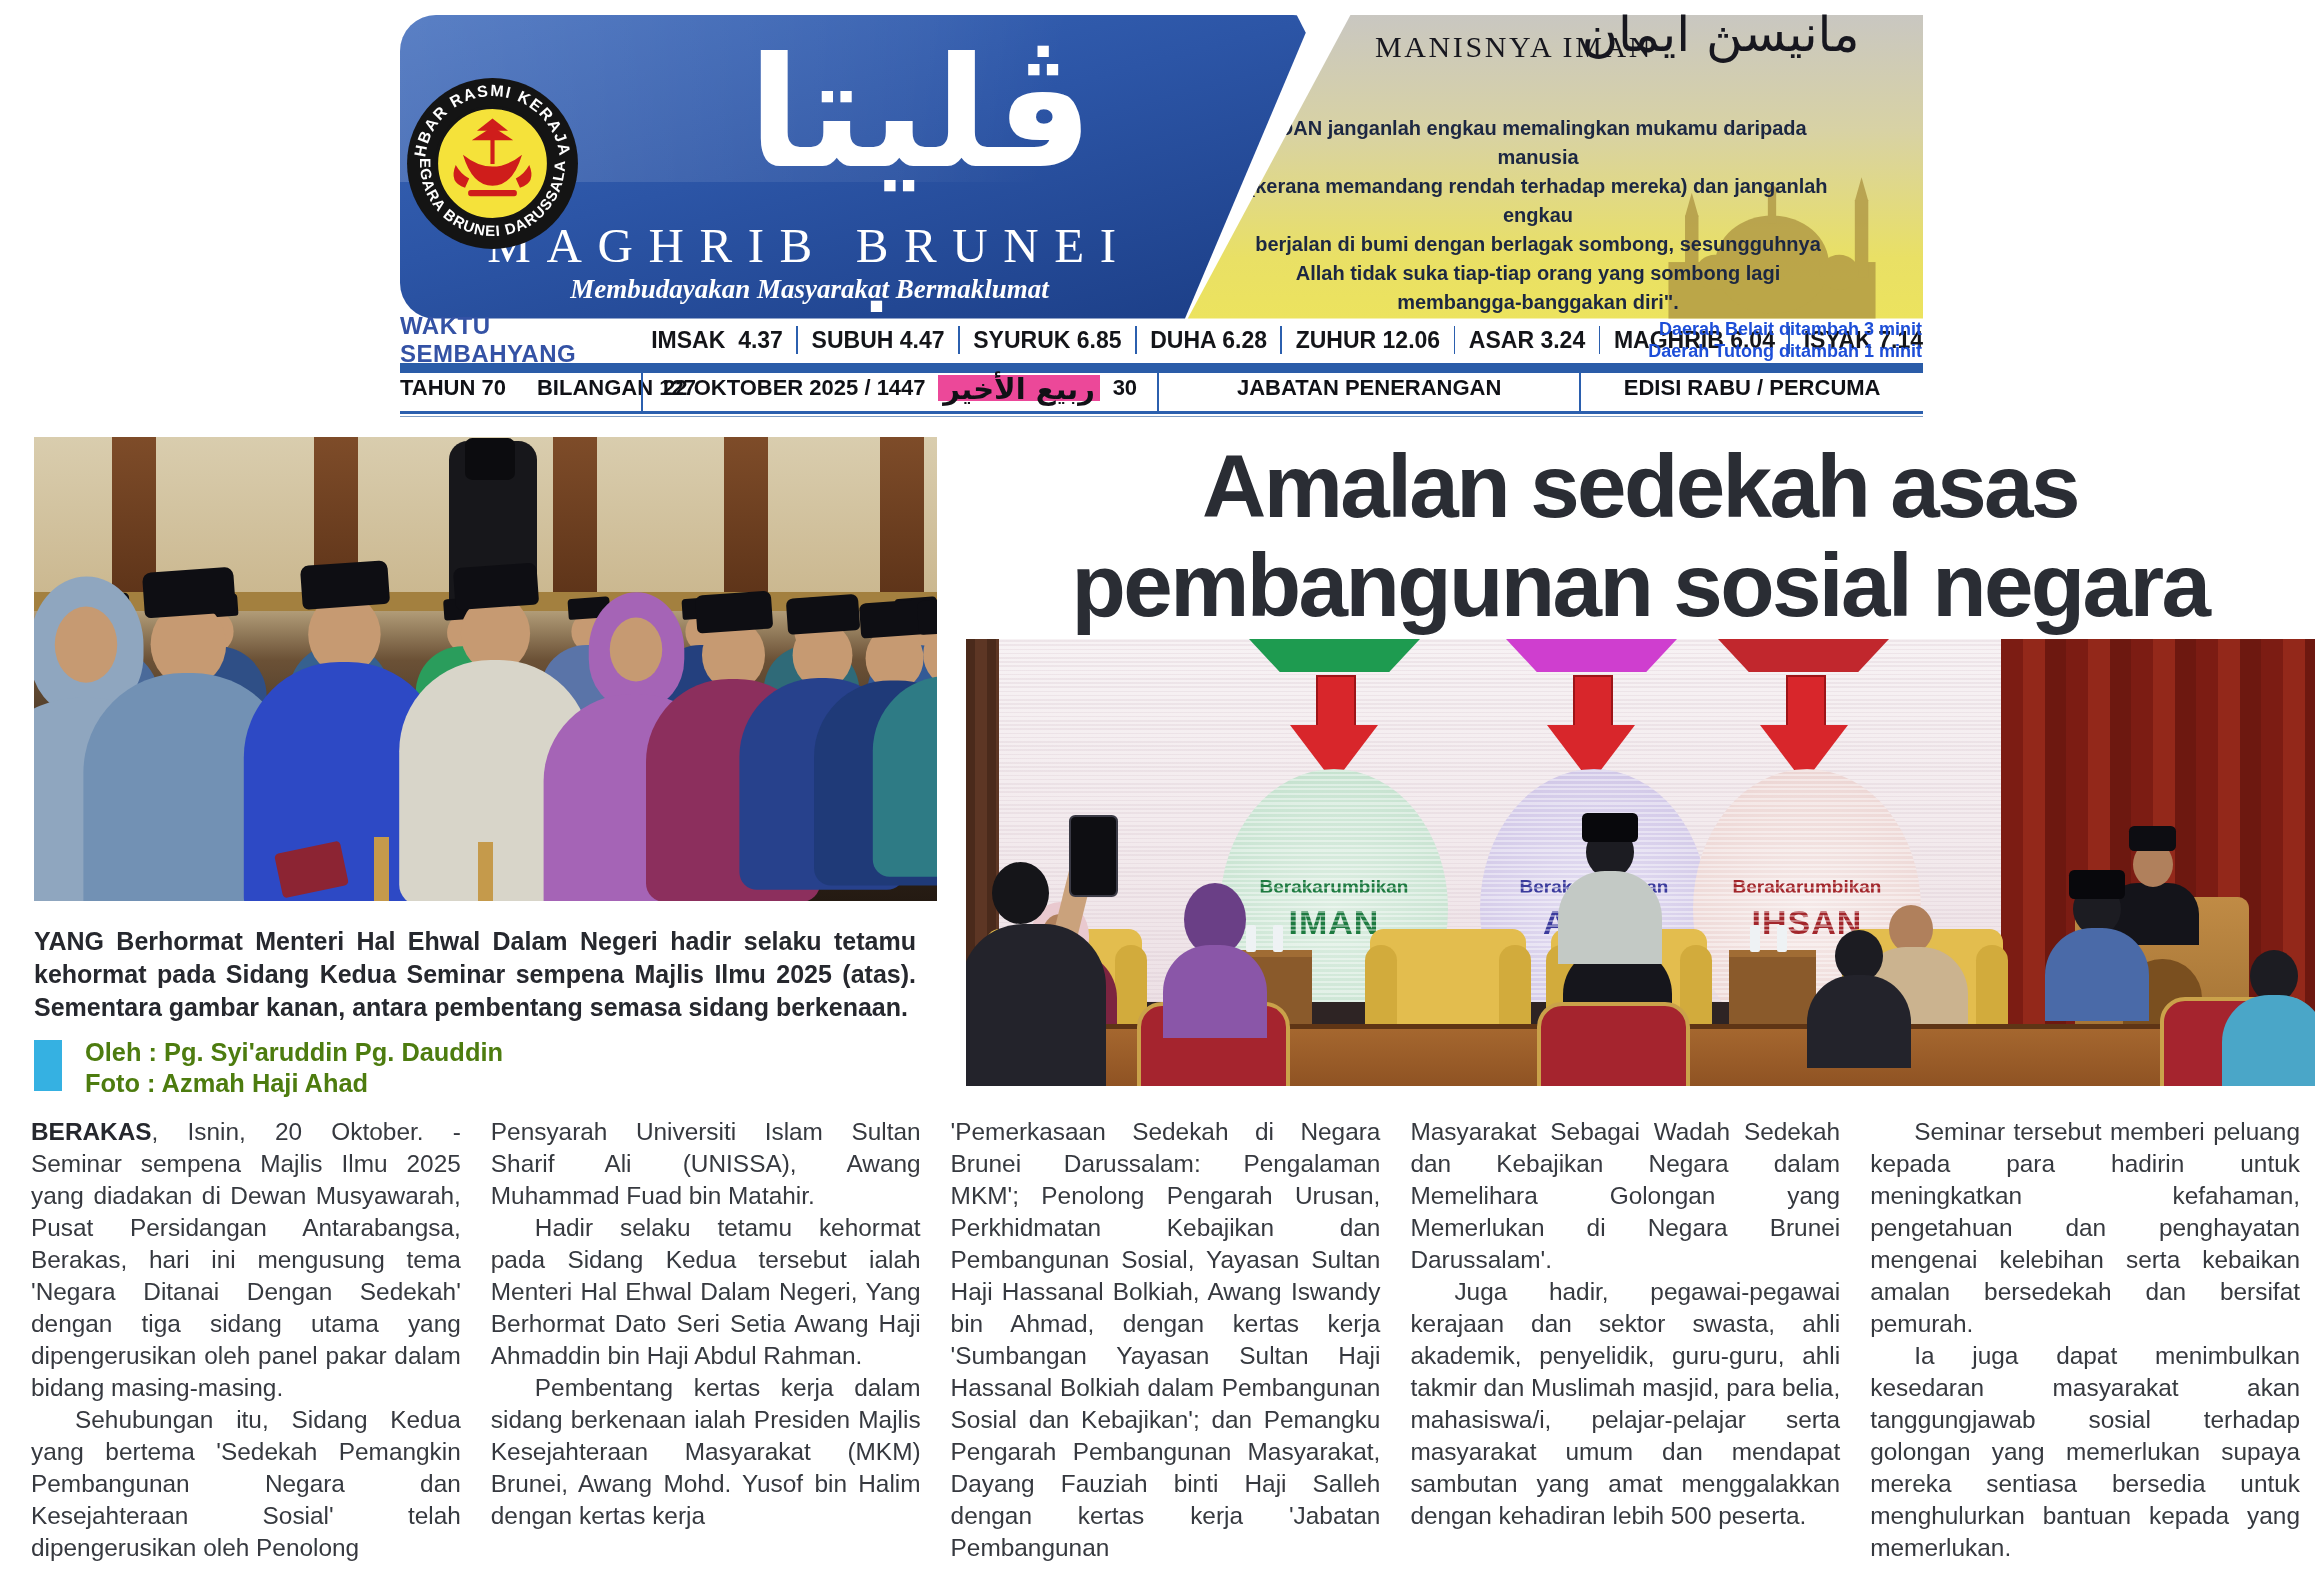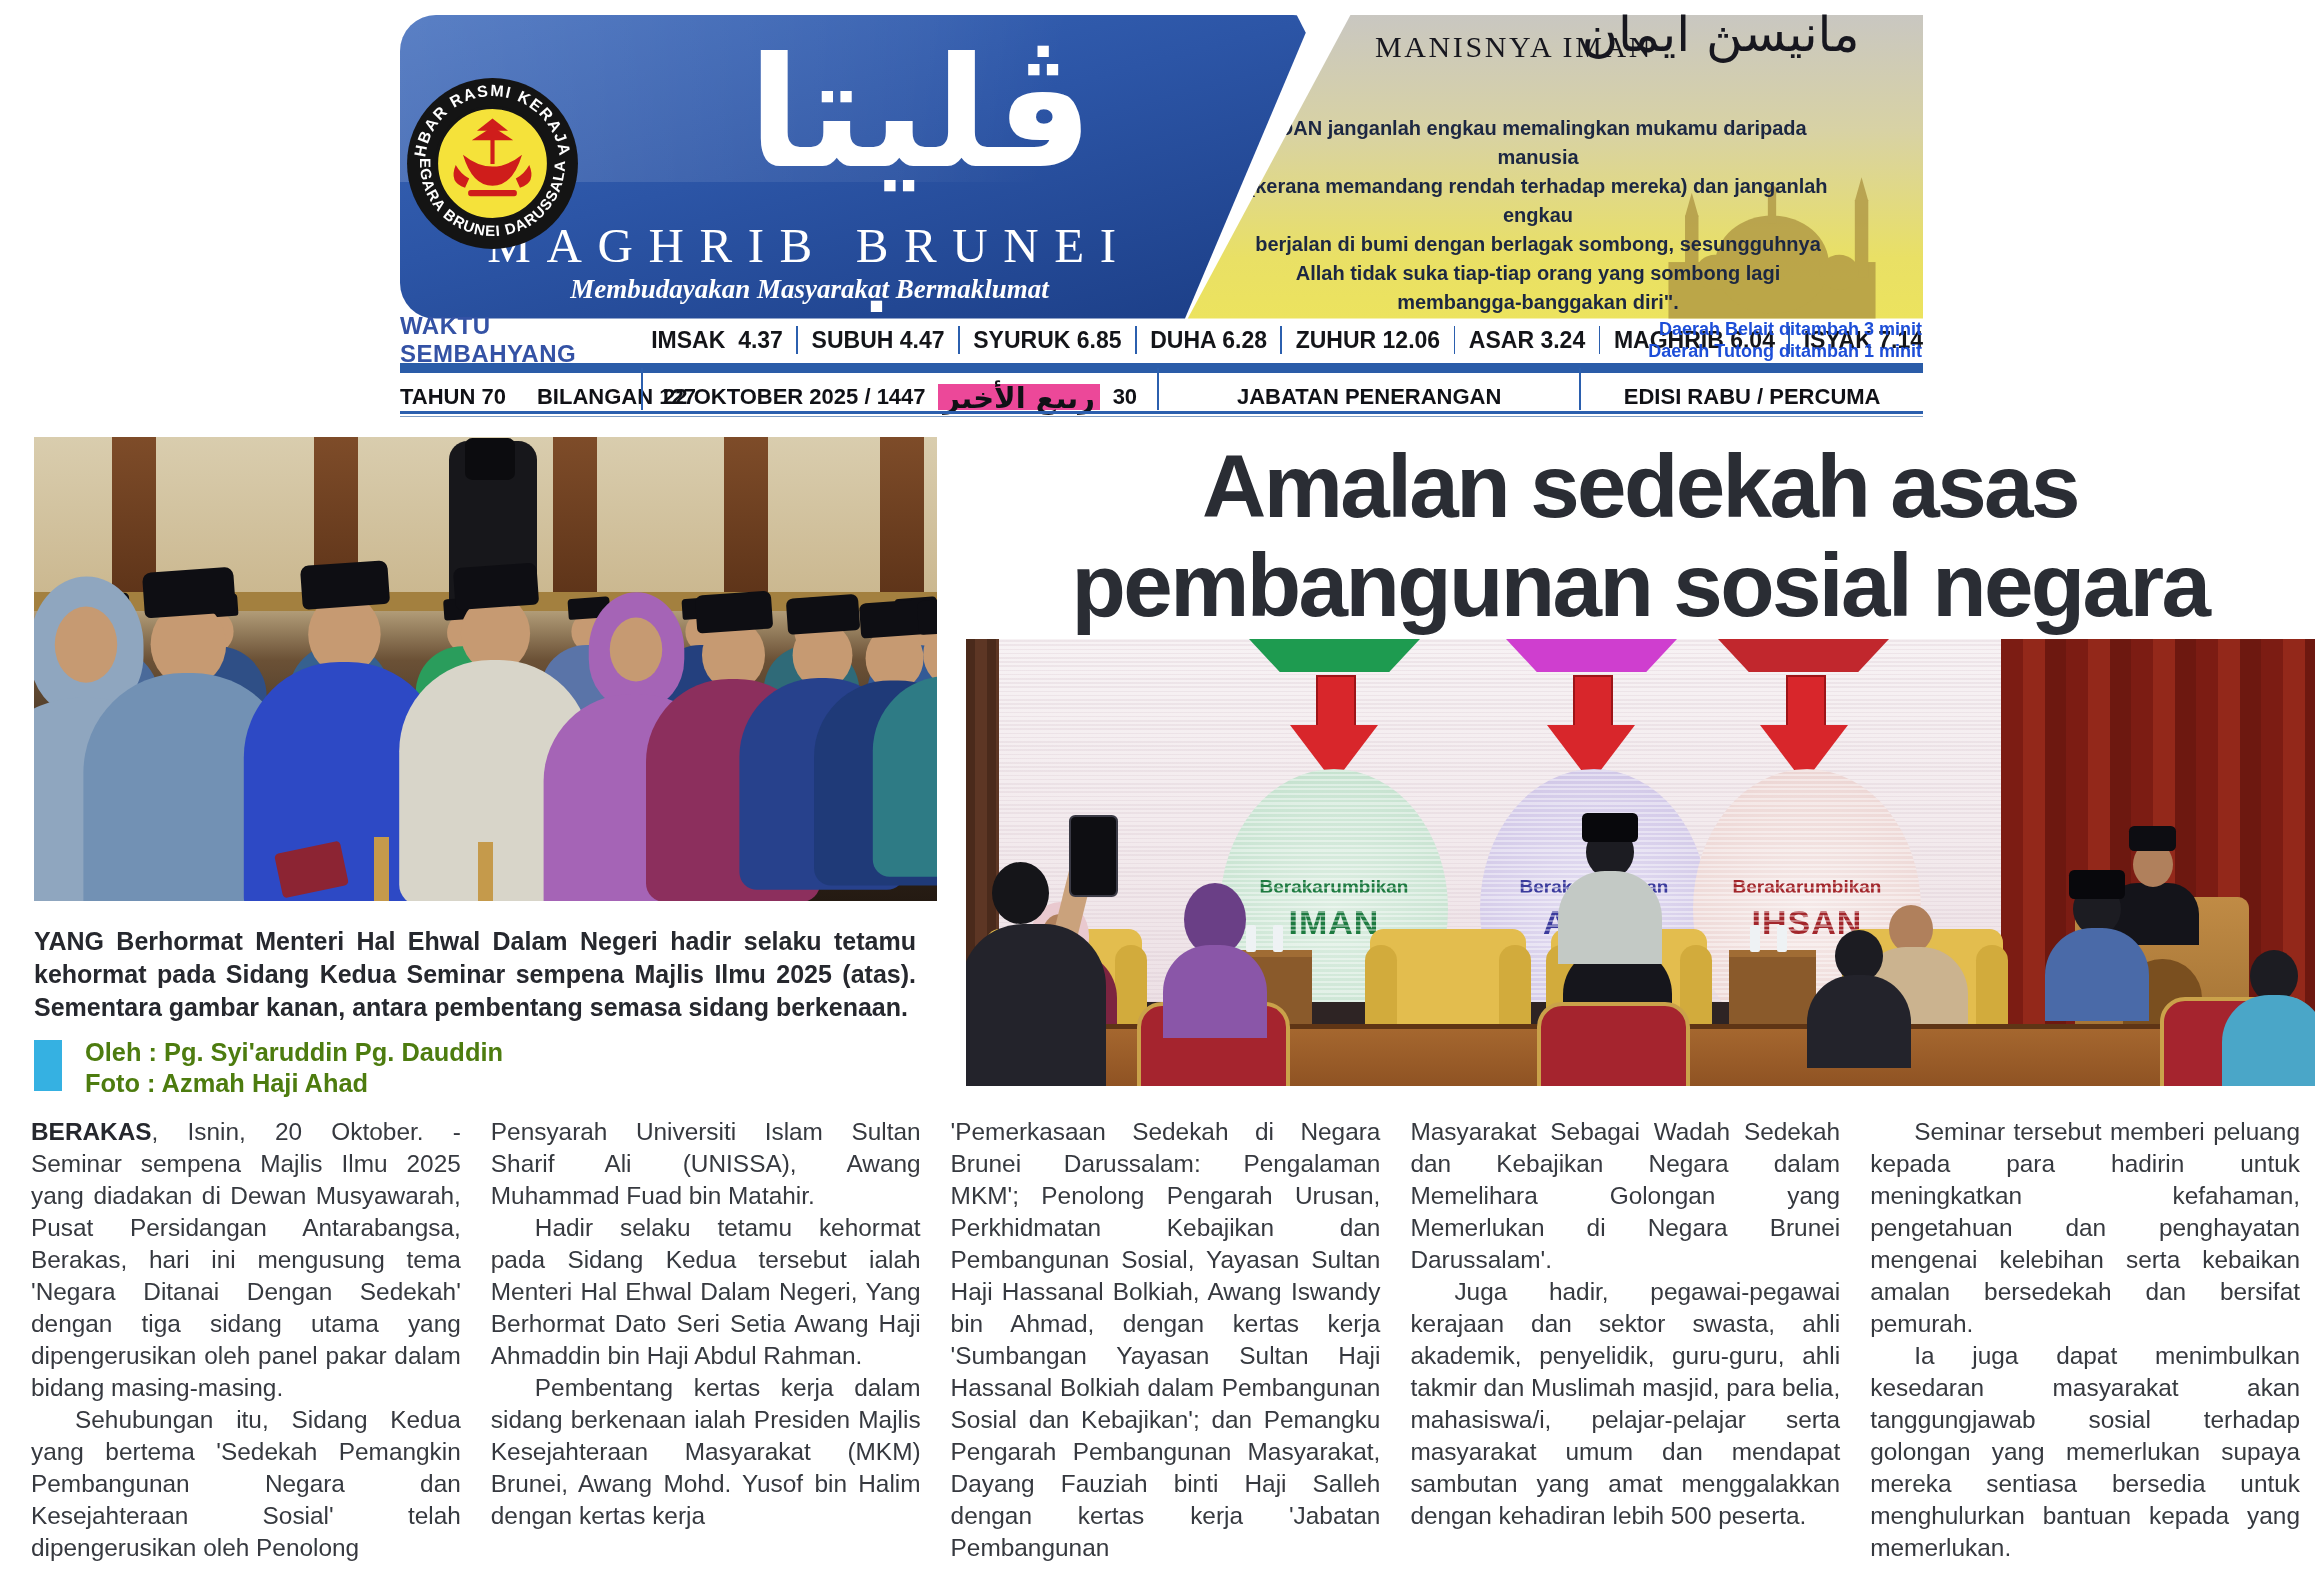--- a/index.html
+++ b/index.html
@@ -41,21 +41,21 @@
   
   #prayer{left:400px;top:318px;width:1523px;height:44px;display:flex;align-items:center}
   #prayer .lbl{color:#3452a5;font-weight:bold;font-size:24px;letter-spacing:0.5px;margin-right:28px}
   #prayer .pt{font-weight:bold;font-size:23px;color:#141519;white-space:nowrap}
   #prayer .psep{width:2.1px;height:28px;background:#2b5fae;margin:0 13.5px}
   #prayer-note{left:1624px;top:318px;width:298px;text-align:right;font-weight:bold;
     font-size:18px;line-height:22px;color:#1d4ed8}
 
   
   #bar-blue{left:400px;top:363px;width:1523px;height:10.4px;background:#2a5ca8}
-  #info{left:400px;top:375px;width:1523px;height:35px;display:flex;align-items:flex-end;
+  #info{left:400px;top:375px;width:1523px;height:35px;display:flex;align-items:flex-start;
     font-weight:bold;font-size:22px;color:#101116}
   #info .cell{display:flex;align-items:center;justify-content:center;white-space:nowrap}
   #info .c1{width:241px;justify-content:flex-start;gap:31px}
   #info .c2{width:514px;gap:12.5px}
   #info .c3{width:420px}
   #info .c4{flex:1}
   #info .isep{width:2.1px;height:42px;background:#2b5fae;margin-top:-3.1px}
   #info .arab{font-family:"DejaVu Sans",sans-serif;font-size:29px;line-height:21px;
     background:#ec4899;padding:3.1px 5.2px 1px;direction:rtl}
   #rule1{left:400px;top:411px;width:1523px;height:3.1px;background:#2b5fae}

